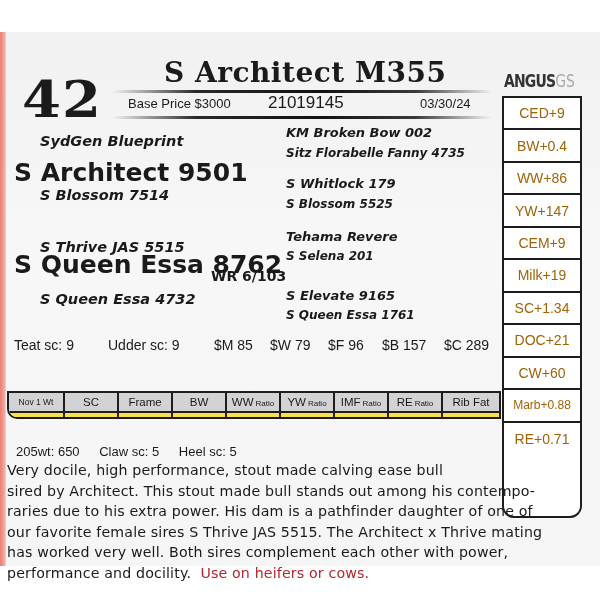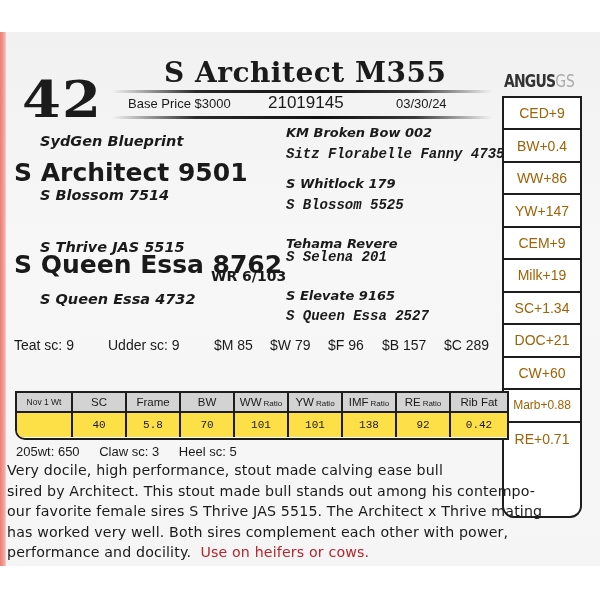--- a/index.html
+++ b/index.html
@@ -29,28 +29,28 @@
     position: absolute; left: 112px; top: 60px; width: 380px; height: 25px;
   }
   .info-bar::before, .info-bar::after {
     content: ""; position: absolute; left: 0; width: 100%; height: 3px;
     background: linear-gradient(90deg, rgba(40,40,40,0) 0%, #2a2a2a 22%, #111 55%, #3a3a3a 80%, rgba(60,60,60,0) 100%);
   }
   .info-bar::before { top: -2px; }
   .info-bar::after { bottom: -2px; }
   .base-price { position: absolute; left: 16px; top: 4px; font-size: 13px; font-family: "Liberation Sans", sans-serif; }
   .reg-number { position: absolute; left: 156px; top: 1px; font-size: 17px; font-family: "Liberation Sans", sans-serif; }
-  .sale-date { position: absolute; left: 284px; top: 4px; font-size: 13px; font-family: "Liberation Sans", sans-serif; }
+  .sale-date { position: absolute; left: 308px; top: 4px; font-size: 13px; font-family: "Liberation Sans", sans-serif; }
 
   .ped { position: absolute; font-family: "DejaVu Sans", sans-serif; white-space: nowrap; }
   .ped.ital { font-style: italic; font-weight: bold; }
   .ped.main { font-weight: bold; font-size: 25px; }
   .ped.p2 { font-size: 14.5px; }
   .ped.p3a { font-size: 13px; }
-  .ped.p3b { font-size: 14px; font-family: Liberation Mono, monospace; }
+  .ped.p3b { font-size: 12px; }
   .wr { position: absolute; left: 211px; top: 236px; font-weight: bold; font-size: 14px; }
 
   .angus-logo {
     position: absolute; left: 504px; top: 39px; font-family: "DejaVu Sans", sans-serif;
     font-weight: bold; font-size: 17px; letter-spacing: -1px; color: #333;
     transform: scaleX(0.82); transform-origin: left;
   }
   .angus-logo .gs { font-weight: normal; color: #aaa; letter-spacing: 0; }
 
   .epd-stack {
@@ -65,26 +65,25 @@
   .epd-cell:last-child { border-bottom: none; }
   .epd-cell.small { font-size: 12px; }
 
   .scores-line {
     position: absolute; left: 14px; top: 305px; width: 480px; height: 18px;
     font-family: "Liberation Sans", sans-serif; font-size: 14px;
   }
   .scores-line span { position: absolute; top: 0; white-space: nowrap; }
 
   .perf-table {
-    position: absolute; left: 7px; top: 359px; width: 494px; height: 49px;
+    position: absolute; left: 7px; top: 359px; width: 494px; height: 28px;
     border: 2px solid #1d1d1d; border-radius: 0 0 0 10px; border-collapse: separate;
     background: #fff; overflow: hidden; display: grid;
     grid-template-columns: 56px 54px 54px 54px 54px 54px 54px 54px 1fr;
     grid-template-rows: 20px 24px;
-    margin-left: 8px;
   }
   .perf-table .th {
     background: #d3d3d3; border-right: 2px solid #1d1d1d; border-bottom: 2px solid #1d1d1d;
     display: flex; align-items: center; justify-content: center;
     font-family: "Liberation Sans", sans-serif; font-size: 11.5px; white-space: nowrap;
   }
   .perf-table .th small { font-size: 8px; margin-left: 2px; margin-top: 2px; }
   .perf-table .th.first { font-size: 8.5px; }
   .perf-table .td {
     background: #fde047; border-right: 2px solid #1d1d1d; display: flex;
@@ -125,24 +124,24 @@
   <div class="ped ital p3a" style="left:286px; top:93px;">KM Broken Bow 002</div>
   <div class="ped ital p3b" style="left:286px; top:114px;">Sitz Florabelle Fanny 4735</div>
   <div class="ped ital p3a" style="left:286px; top:144px;">S Whitlock 179</div>
   <div class="ped ital p3b" style="left:286px; top:165px;">S Blossom 5525</div>
 
   <div class="ped ital p2" style="left:40px; top:207px;">S Thrive JAS 5515</div>
   <div class="ped main" style="left:14px; top:218px;">S Queen Essa 8762</div>
   <div class="wr">WR 6/103</div>
   <div class="ped ital p2" style="left:40px; top:259px;">S Queen Essa 4732</div>
 
-  <div class="ped ital p3a" style="left:286px; top:204px;">Tehama Revere</div>
+  <div class="ped ital p3a" style="left:286px; top:197px;">Tehama Revere</div>
   <div class="ped ital p3b" style="left:286px; top:217px;">S Selena 201</div>
   <div class="ped ital p3a" style="left:286px; top:256px;">S Elevate 9165</div>
-  <div class="ped ital p3b" style="left:286px; top:276px;">S Queen Essa 2527</div>
+  <div class="ped ital p3b" style="left:286px; top:276px;">S Queen Essa 1761</div>
 
   <div class="angus-logo"><span>ANGUS</span><span class="gs">GS</span></div>
 
   <div class="epd-stack">
     <div class="epd-cell">CED+9</div>
     <div class="epd-cell">BW+0.4</div>
     <div class="epd-cell">WW+86</div>
     <div class="epd-cell">YW+147</div>
     <div class="epd-cell">CEM+9</div>
     <div class="epd-cell">Milk+19</div>
@@ -202,25 +201,26 @@
     <div class="td">70</div>
     <div class="td">101</div>
     <div class="td">101</div>
     <div class="td">138</div>
     <div class="td">92</div>
     <div class="td last">0.42</div>
   </div>
 
   <div class="weights-line">
     <span>205wt: 650</span>
-    <span>Claw sc: 3</span>
+    <span>Claw sc: 5</span>
     <span>Heel sc: 5</span>
   </div>
 
   <div class="description">
     <span class="line">Very docile, high performance, stout made calving ease bull</span>
     <span class="line">sired by Architect.  This stout made bull stands out among his contempo-</span>
+    <span class="line">raries due to his extra power.  His dam is a pathfinder daughter of one of</span>
     <span class="line">our favorite female sires S Thrive JAS 5515.  The Architect x  Thrive mating</span>
     <span class="line">has worked very well. Both sires complement each other with power,</span>
     <span class="line"><span style="white-space:pre;">performance and docility.  </span><span class="accent">Use on heifers or cows.</span></span>
   </div>
 
 </div>
 
 </body></html>

